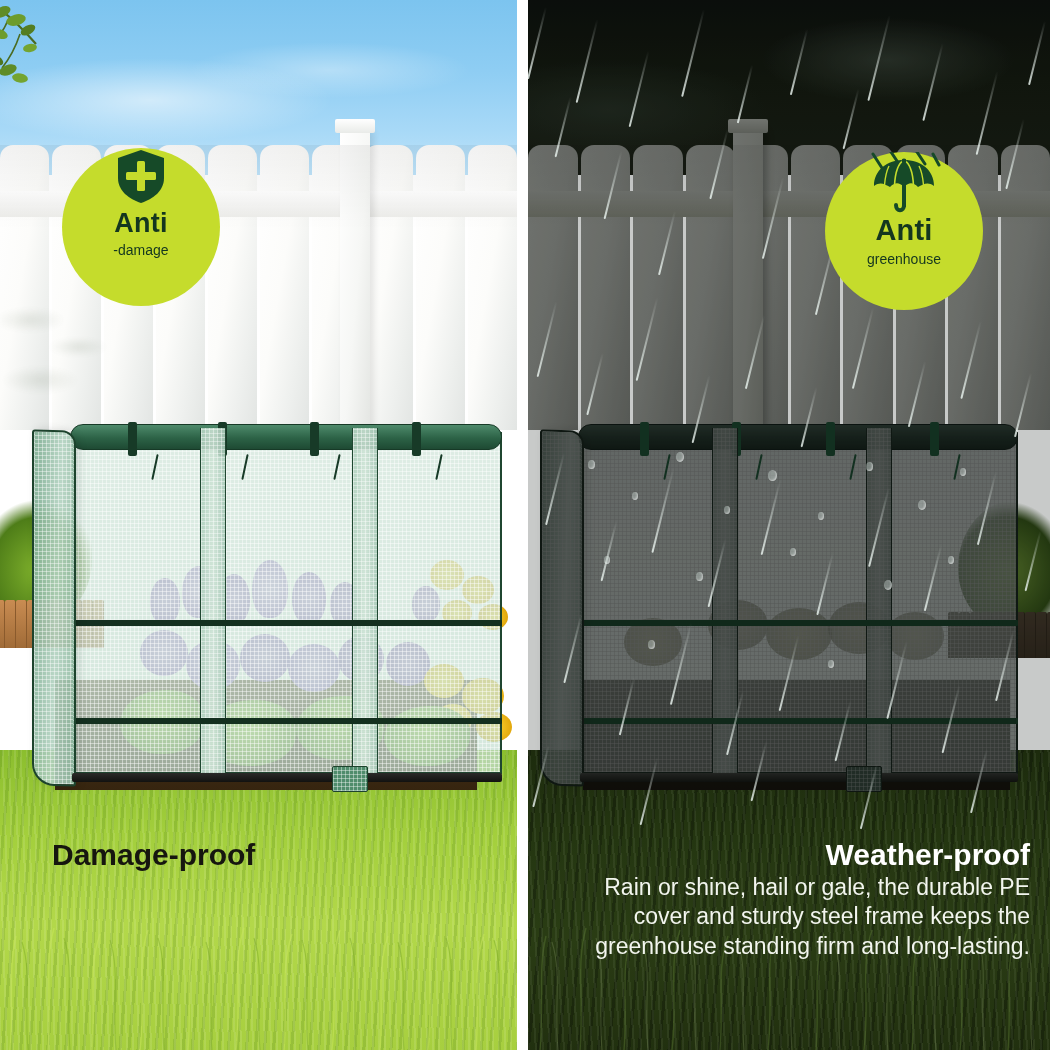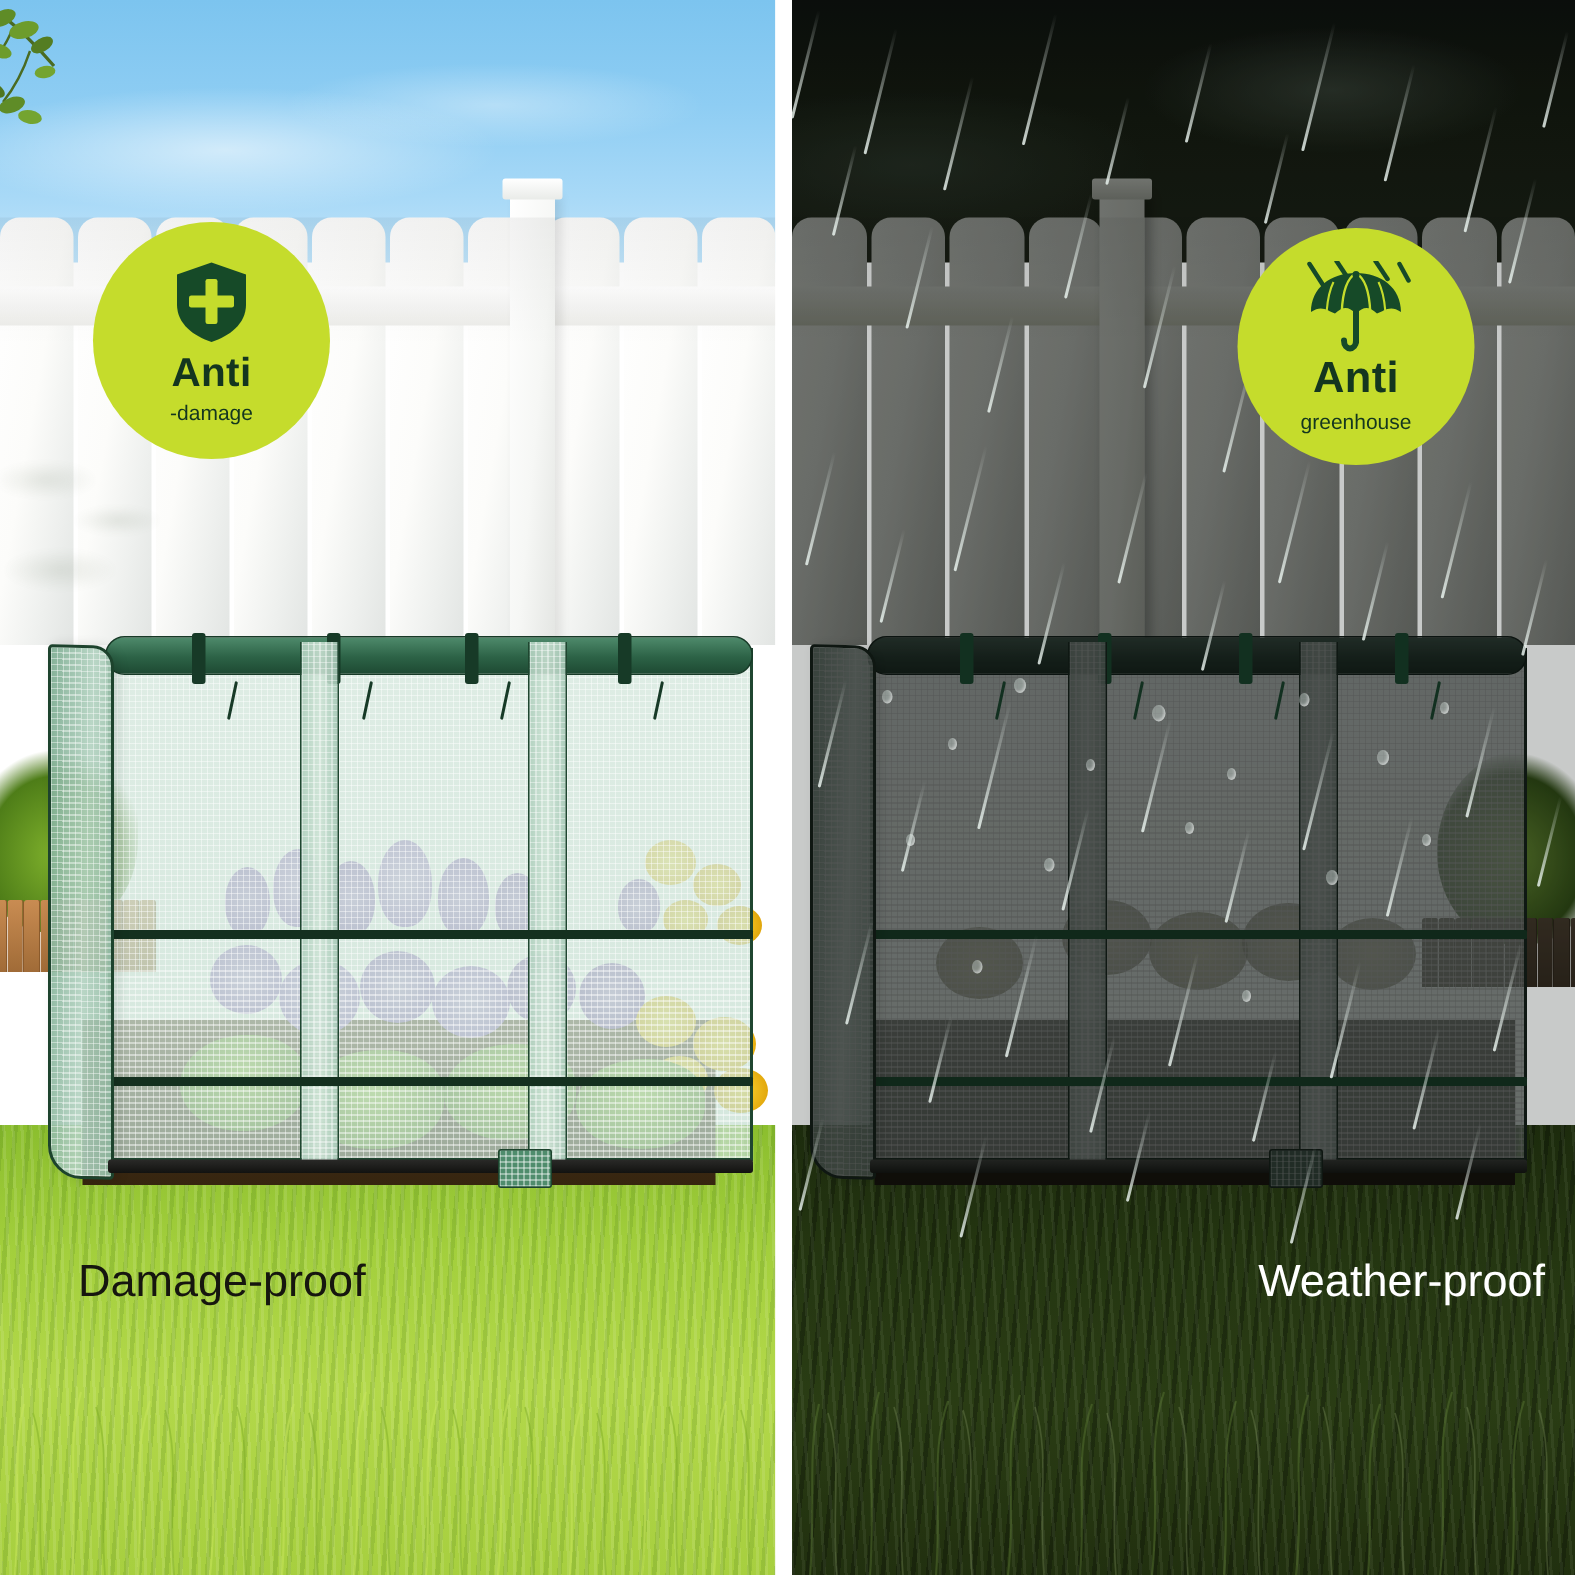--- a/index.html
+++ b/index.html
@@ -128,27 +128,27 @@
 
   
   .rain { position:absolute; inset:0; z-index:30; pointer-events:none; }
   .drop { position:absolute; width:2px; background:linear-gradient(180deg, rgba(255,255,255,0), rgba(235,245,240,.85)); transform:rotate(14deg); border-radius:2px; }
   .wdrop { position:absolute; border-radius:50% 50% 50% 50%; background:rgba(225,240,235,.35);
       box-shadow:inset -1px -1px 2px rgba(255,255,255,.5); }
   .dark-veil { position:absolute; inset:0; background:rgba(5,12,8,.22); z-index:29; pointer-events:none; }
 
   
   .badge { position:absolute; border-radius:50%; display:flex; flex-direction:column;
-      align-items:center; justify-content:center; z-index:60; }
+      align-items:center; justify-content:flex-start; z-index:60; }
   .badge-title { font-weight:bold; letter-spacing:.2px; line-height:1; }
   .badge-sub   { font-weight:normal; line-height:1; }
 
   
   .caption { position:absolute; z-index:55; }
-  .cap-title { font-size:30px; font-weight:normal; line-height:1.15; }
+  .cap-title { font-size:30px; font-weight:bold; line-height:1.15; }
   .cap-body  { font-size:23px; line-height:1.30; }
   .caption.left  { left:52px; top:838px; width:430px; text-align:left; color:#16160f; }
   .caption.right { right:20px; top:838px; width:440px; text-align:right; color:#ffffff; }
   .caption.right .cap-body { color:#f2f5ee; }
 </style>
 </head>
 <body>
 
 <div id="stage">
 
@@ -504,16 +504,17 @@
         <rect x="37" y="33" width="4" height="22" fill="#164a28"></rect>
         <path d="M39 53 C39 60 31 60 31 53" stroke="#164a28" stroke-width="4" fill="none" stroke-linecap="round"></path>
         <circle cx="39" cy="9" r="2.4" fill="#164a28"></circle>
       </svg>
       <div class="badge-title" style="font-size:29px; color:#14361f;">Anti</div>
       <div class="badge-sub" style="font-size:14px; color:#14361f; margin-top:7px;">greenhouse</div>
     </div>
 
     <div class="caption right">
       <div class="cap-title">Weather-proof</div>
+      <div class="cap-body">Rain or shine, hail or gale, the durable PE cover and sturdy steel frame keeps the greenhouse standing firm and long-lasting.</div>
     </div>
   </div>
 
 </div>
 
 </body></html>

